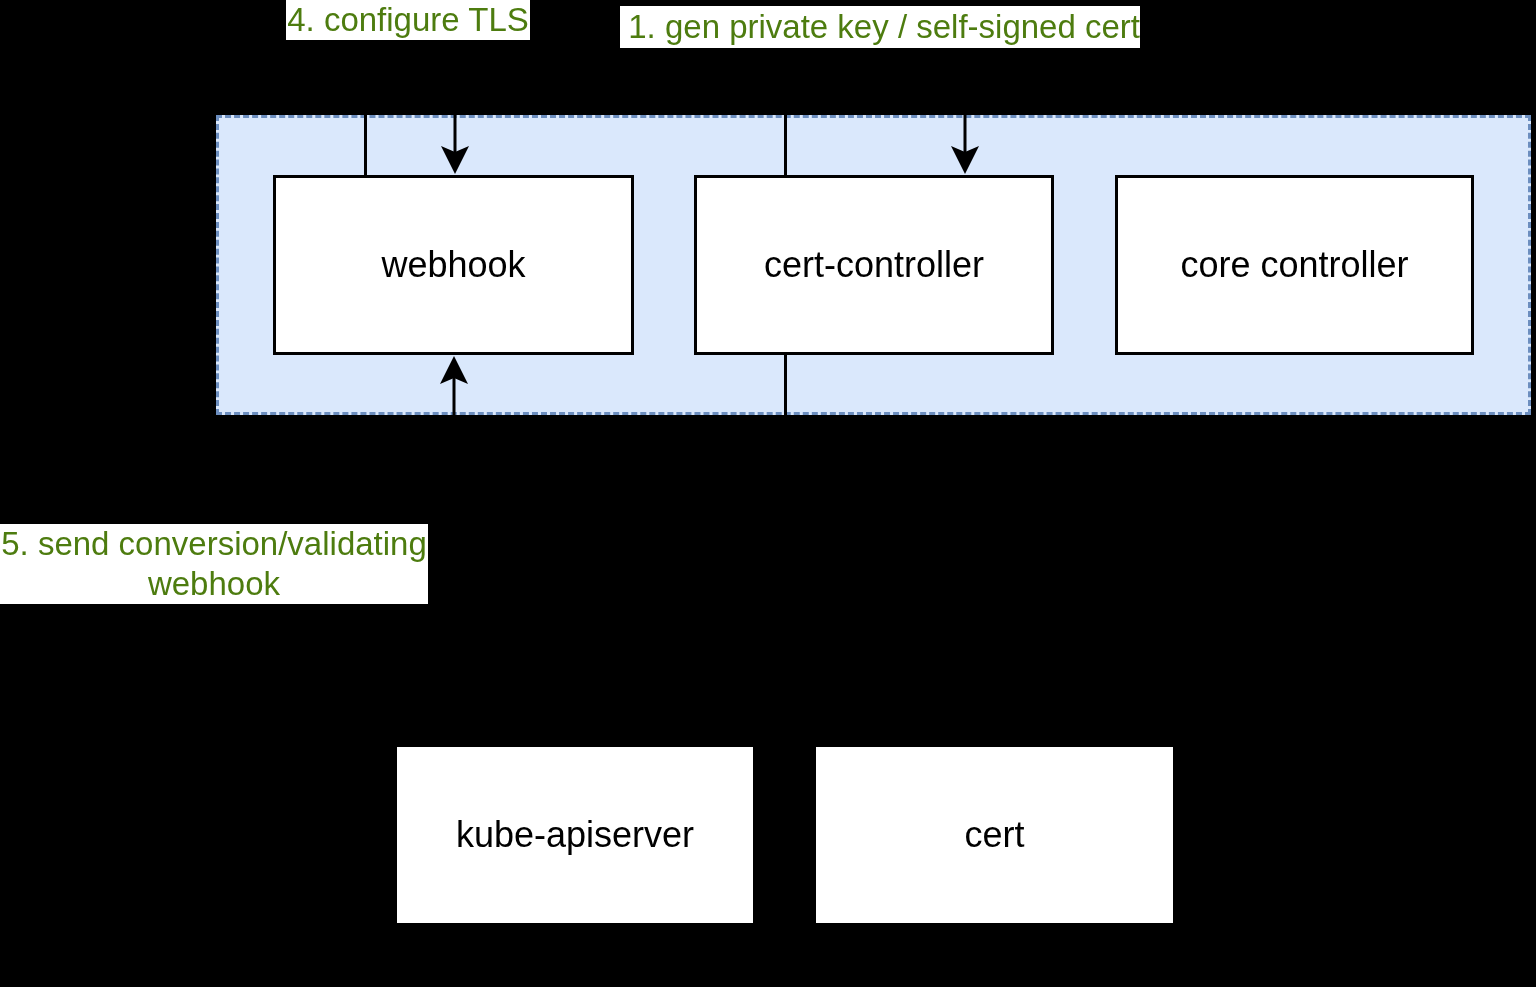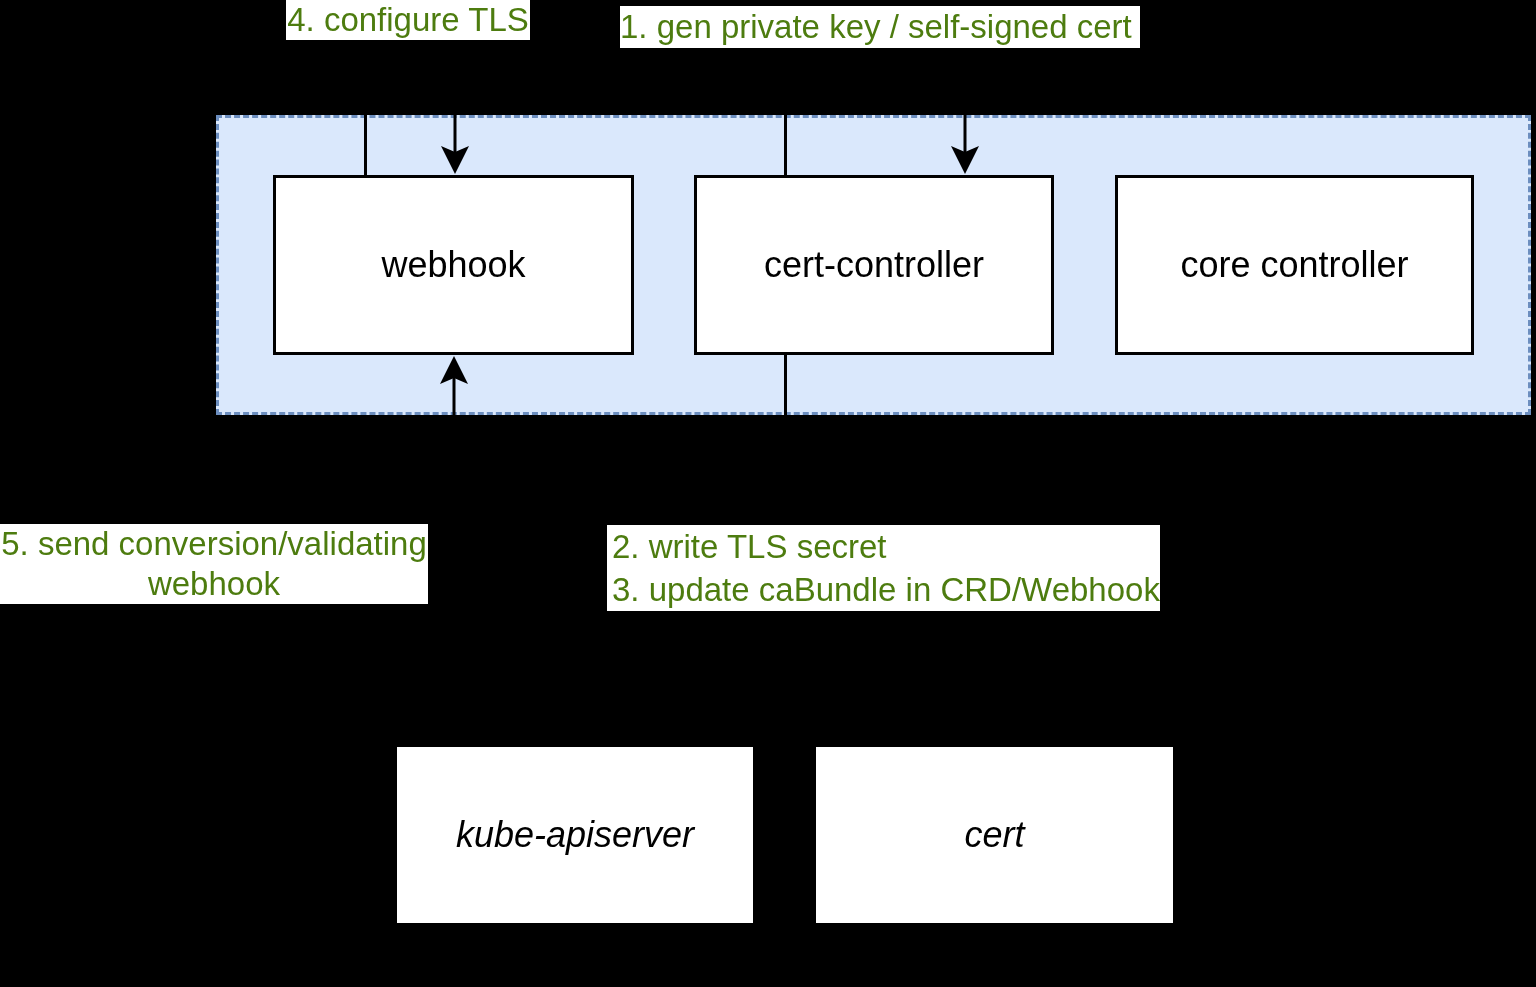--- a/index.html
+++ b/index.html
@@ -56,40 +56,39 @@
   .node-plain {
     position: absolute;
     background: #ffffff;
     border: none;
     box-sizing: border-box;
     display: flex;
     align-items: center;
     justify-content: center;
     font-size: 36px;
     text-align: center;
-    font-style: italic;
   }
   #node-kube-apiserver { left: 397px; top: 747px; width: 356px; height: 176px; }
   #node-etcd           { left: 816px; top: 747px; width: 357px; height: 176px; }
   
   .annotation {
     position: absolute;
     background: #ffffff;
     color: #4d7c0f;
     font-size: 33px;
     box-sizing: border-box;
     white-space: nowrap;
   }
   #annotation-step-4 {
     left: 286px; top: 0; width: 244px; height: 40px;
     line-height: 40px; text-align: center;
   }
   #annotation-step-1 {
     left: 620px; top: 6px; width: 520px; height: 42px;
-    line-height: 42px; text-align: left;
+    line-height: 42px; text-align: right;
   }
   #annotation-step-5 {
     left: 0; top: 524px; width: 428px; height: 80px;
     line-height: 40px; text-align: center;
   }
   #annotation-steps-2-3 {
     left: 607px; top: 525px; width: 553px; height: 86px;
     line-height: 43px; text-align: left; padding-left: 5px;
   }
   .annotation .line { display: block; }
@@ -144,18 +143,14 @@
 
   <div class="annotation" id="annotation-step-4">4. configure TLS</div>
 
   <div class="annotation" id="annotation-step-1">1. gen private key / self-signed cert</div>
 
   <div class="annotation" id="annotation-step-5">
     <span class="line">5. send conversion/validating</span>
     <span class="line">webhook</span>
   </div>
 
-  <div class="annotation" id="annotation-steps-2-3">
-    <span class="line">2. write TLS secret</span>
-    <span class="line">3. update caBundle in CRD/Webhook</span>
-  </div>
 
 </div>
 
 </body></html>

